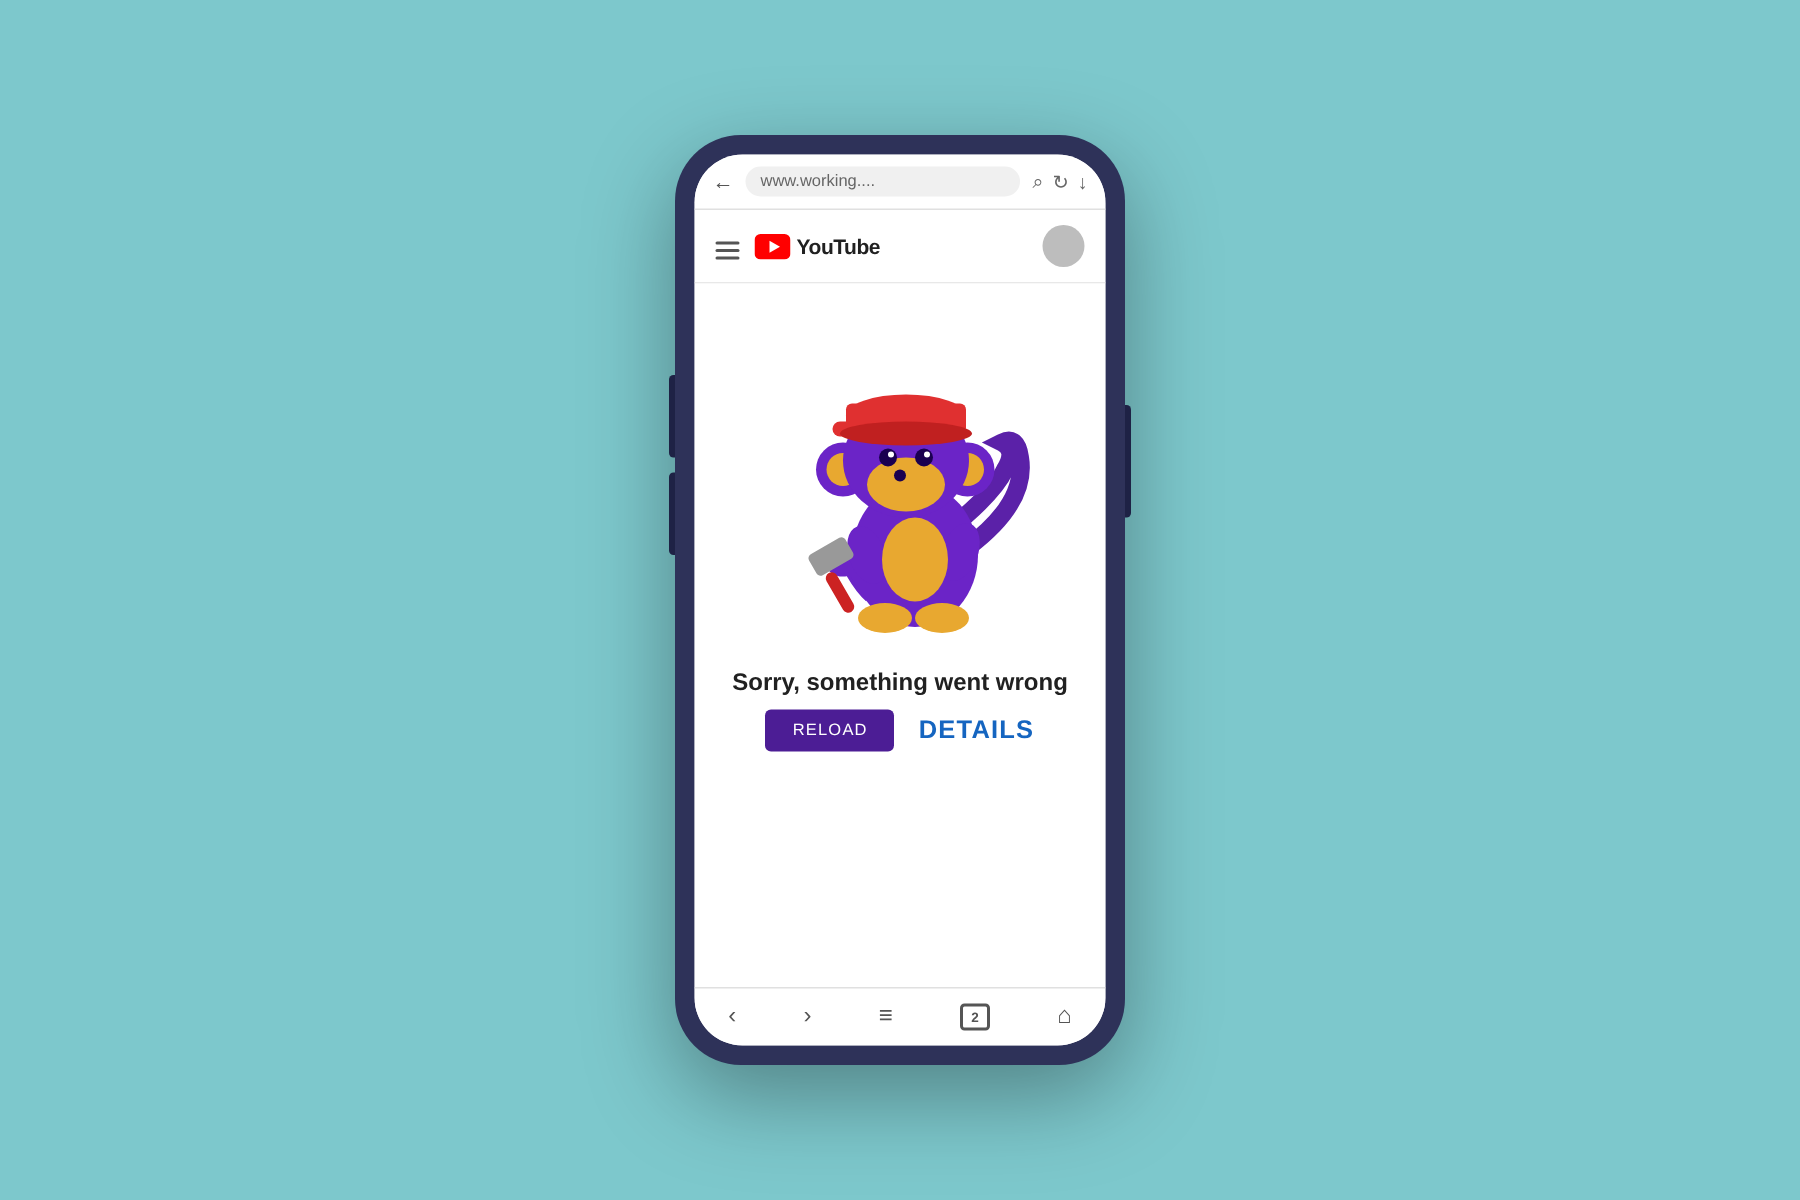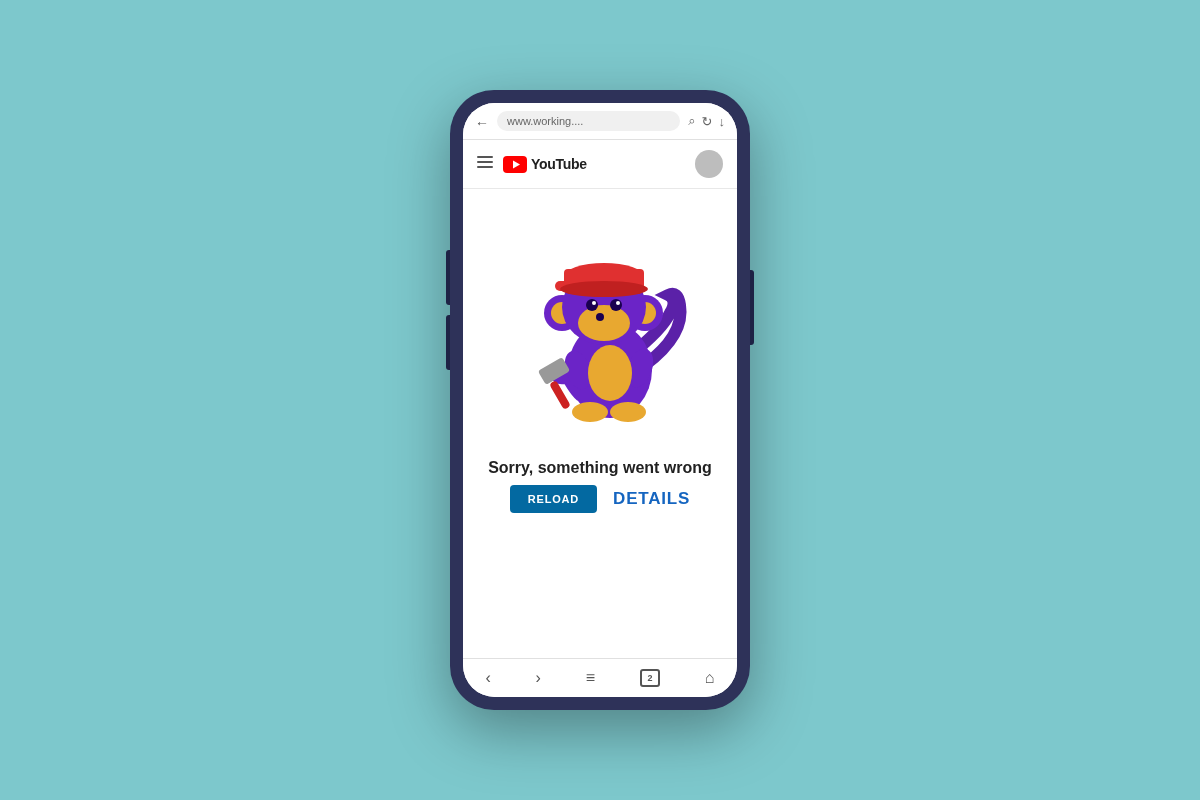--- a/index.html
+++ b/index.html
@@ -105,21 +105,21 @@
       padding: 10px 14px;
       display: flex;
       align-items: center;
       justify-content: space-between;
       border-bottom: 1px solid #e8e8e8;
       flex-shrink: 0;
     }
 
     .yt-header-left {
       display: flex;
-      align-items: flex-start;
+      align-items: flex-end;
       gap: 10px;
     }
 
     .hamburger {
       display: flex;
       flex-direction: column;
       gap: 3px;
       cursor: pointer;
     }
     .hamburger span {
@@ -171,46 +171,46 @@
       width: 200px;
       height: 230px;
       flex-shrink: 0;
     }
 
     .error-title {
       font-size: 16px;
       font-weight: 600;
       color: #212121;
       text-align: center;
-      margin-top: 24px;
+      margin-top: 12px;
       margin-bottom: 8px;
     }
 
     .error-subtitle {
       font-size: 11px;
       color: #555;
       text-align: center;
       line-height: 1.5;
       margin-bottom: 16px;
     }
 
     .button-row {
       display: flex;
       align-items: center;
       gap: 16px;
     }
 
     .reload-btn {
-      background: #0369a1;
+      background: #4c1d95;
       color: #fff;
       border: none;
       border-radius: 4px;
       padding: 8px 18px;
       font-size: 11px;
-      font-weight: 700;
+      font-weight: 400;
       letter-spacing: 0.8px;
       cursor: pointer;
     }
 
     .details-btn {
       background: transparent;
       color: #1565c0;
       border: none;
       font-size: 17px;
       font-weight: 700;

